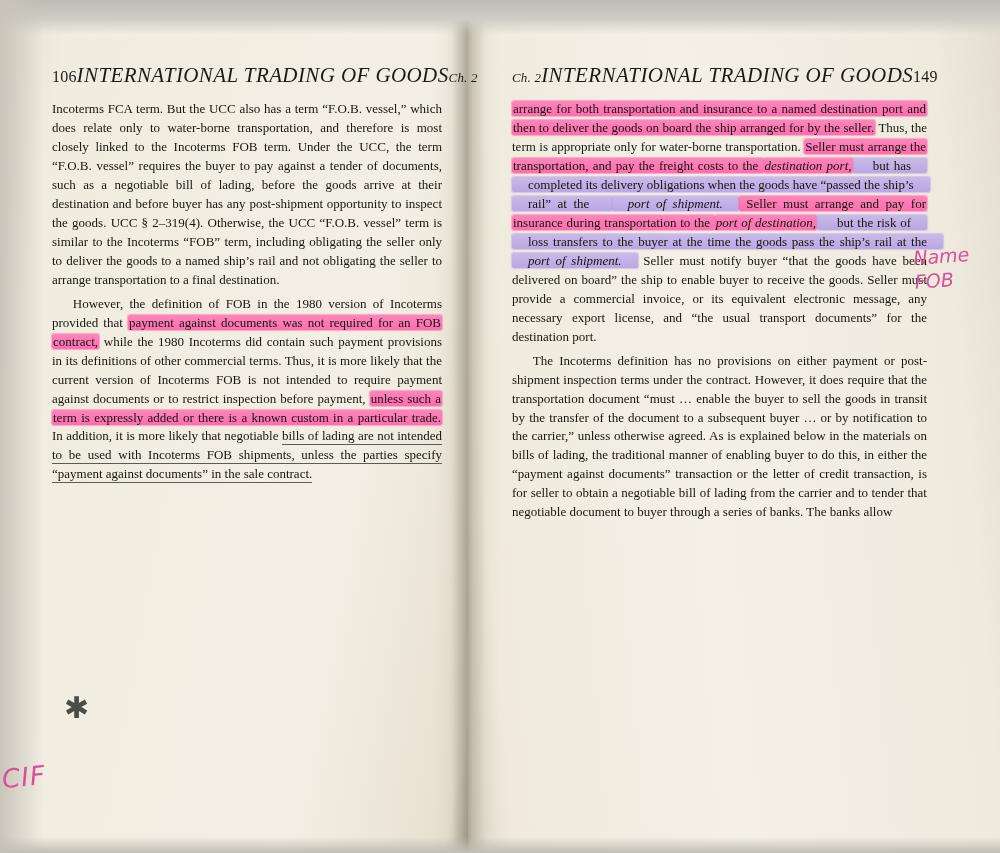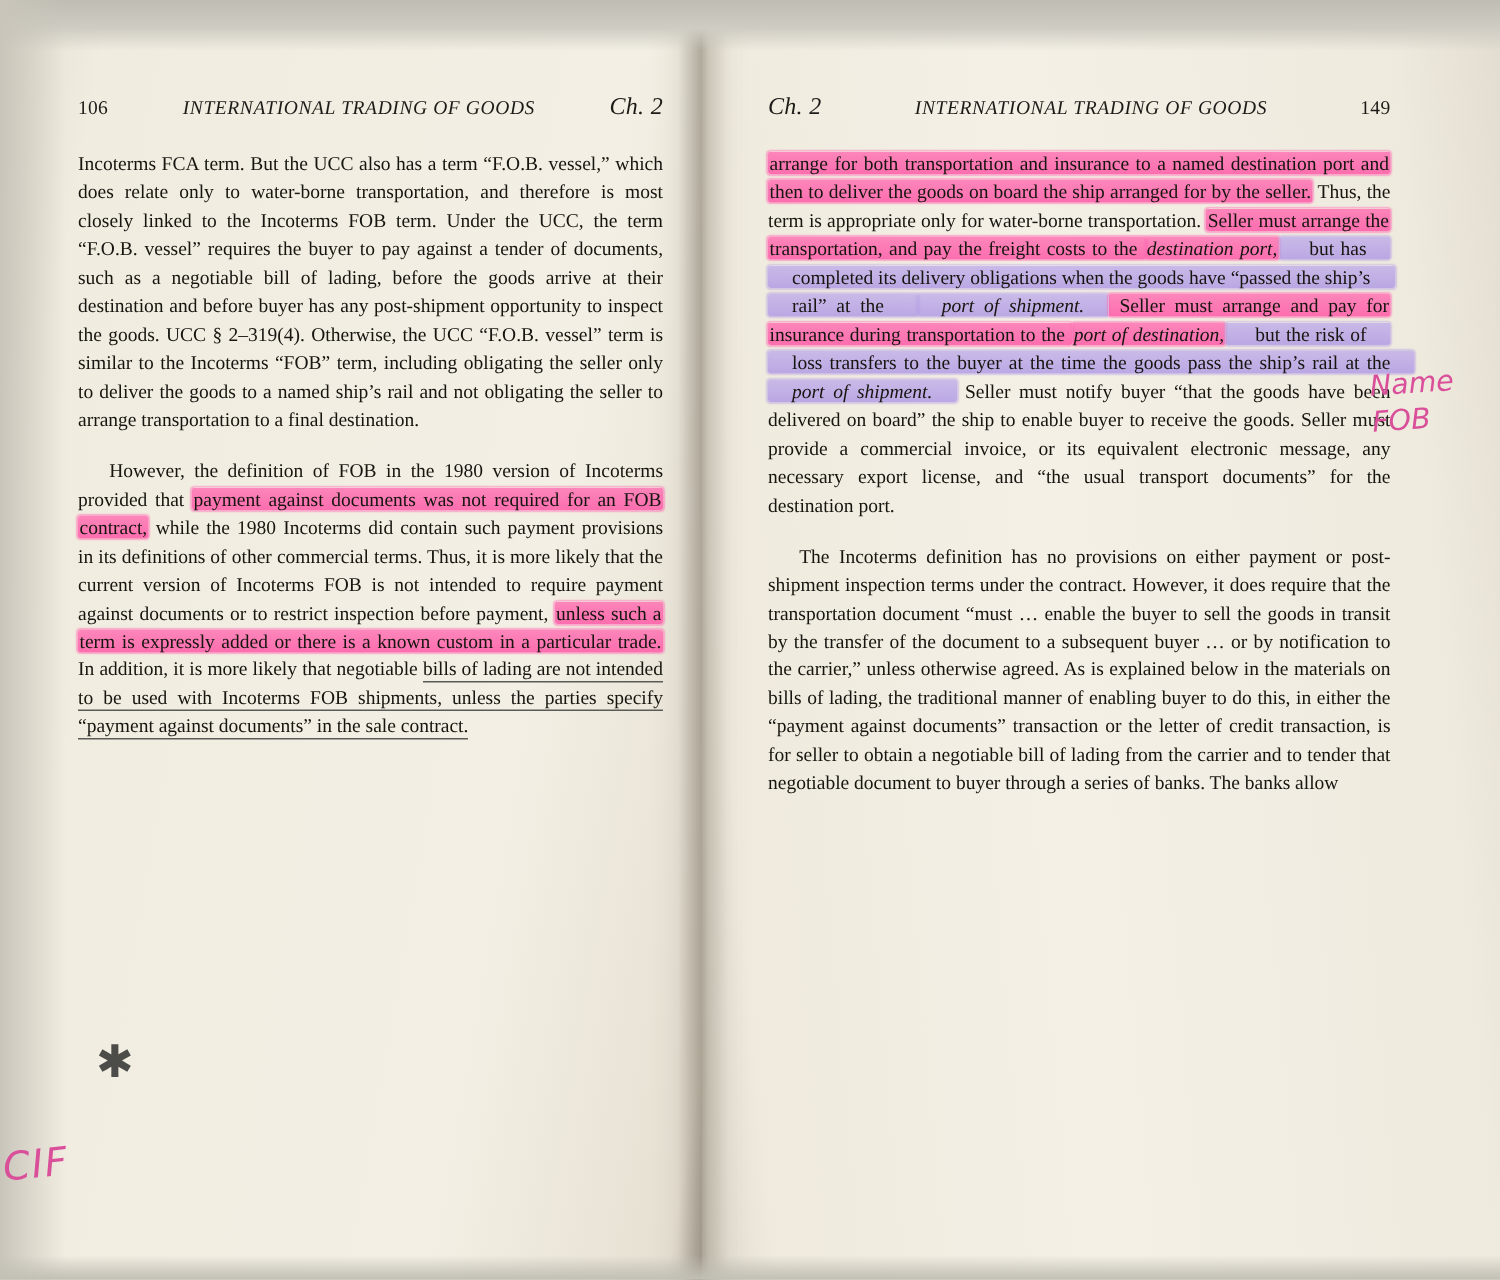--- a/index.html
+++ b/index.html
@@ -86,39 +86,39 @@
     white-space: nowrap;
   }
   .rh-row {
     display: flex;
     align-items: baseline;
     justify-content: space-between;
   }
   .rh-title {
     font-style: italic;
     font-variant: small-caps;
-    font-size: 13px;
+    font-size: 21px;
     letter-spacing: .4px;
   }
-  .rh-num { font-size: 13px; }
-  .rh-ch  { font-size: 16px; font-style: italic; }
+  .rh-num { font-size: 16px; }
+  .rh-ch  { font-size: 13px; font-style: italic; }
 
   .body-text {
     position: absolute;
     top: 100px;
     width: 100%;
     font-size: 13px;
     line-height: 1.46;
     text-align: justify;
     color: #16150f;
     hyphens: none;
   }
   .body-text p { margin: 0 0 0 0; text-indent: 1.6em; }
   .body-text p.noindent { text-indent: 0; }
-  .body-text p + p { margin-top: 15px; }
+  .body-text p + p { margin-top: 5px; }
   .it { font-style: italic; }
 
   
   .hl-pink {
     background: linear-gradient(180deg, rgba(255,105,175,.78), rgba(255,92,168,.88));
     box-shadow: 0 0 1px 1px rgba(255,110,180,.55);
     border-radius: 2px;
     padding: 0 1px;
     -webkit-box-decoration-break: clone;
     box-decoration-break: clone;

